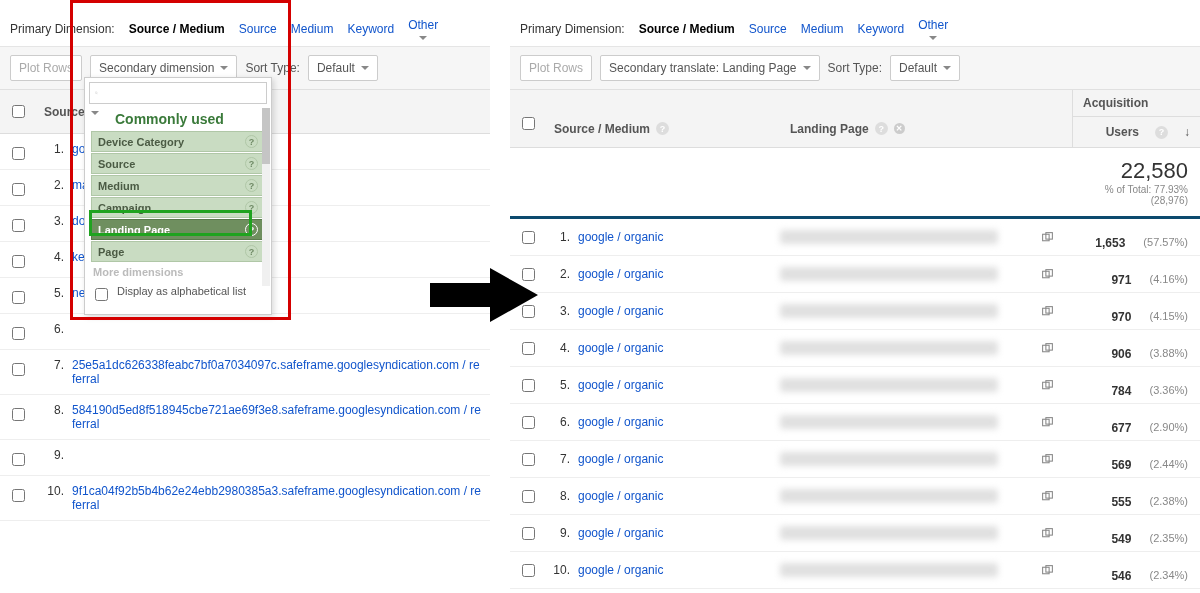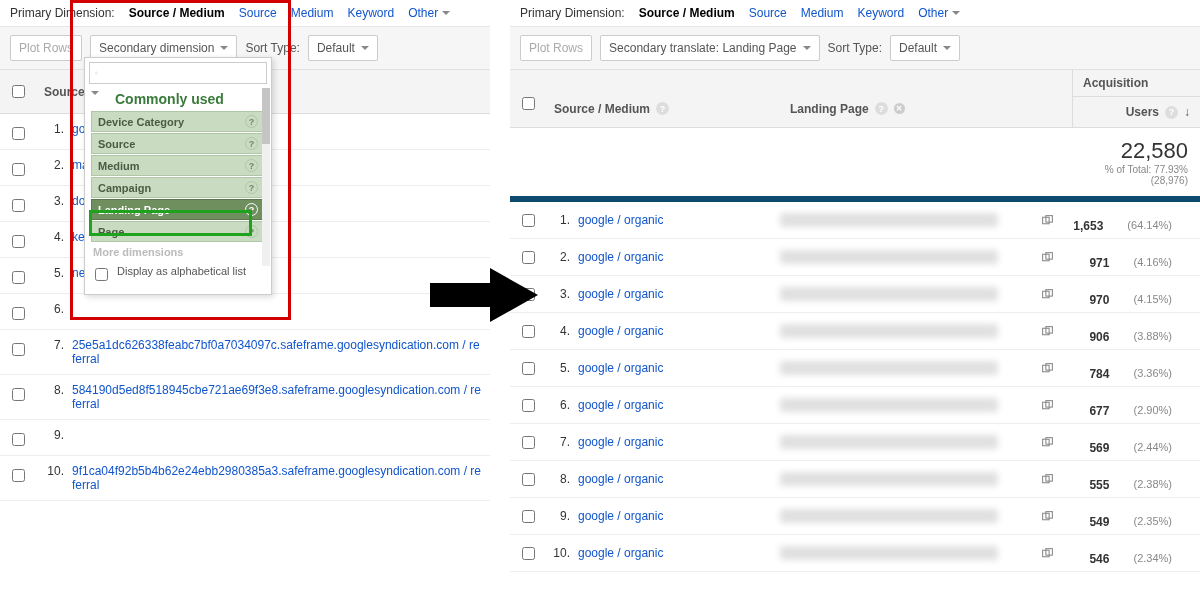--- a/index.html
+++ b/index.html
@@ -9,38 +9,38 @@
     font-size: 12px;
     color: #333;
     background: #fff;
     width: 1200px;
     height: 593px;
     overflow: hidden;
     position: relative;
   }
   .panel {
     position: absolute;
-    top: 0;
+    top: 12px;
     background: #fff;
   }
   .panel-left { left: 0; width: 490px; }
   .panel-right { left: 510px; width: 690px; }
 
   .prim-row {
     display: flex;
     align-items: center;
     gap: 14px;
     padding: 6px 10px 6px 10px;
     border-bottom: 1px solid #e5e5e5;
     font-size: 12px;
   }
   .prim-row .lbl { color:#333; }
   .prim-row .active { font-weight: bold; color:#000; }
   .prim-row .link { color:#1155cc; cursor:pointer; }
-  .prim-row .other { color:#1155cc; display:flex; align-items:center; gap:4px; }
+  .prim-row .other { color:#1155cc; display:flex; align-items:center; gap:4px;flex-direction:column; }
 
   .ctrl-row {
     display:flex; align-items:center; gap:8px;
     padding:8px 10px;
     background:#f6f6f6;
     border-bottom:1px solid #e0e0e0;
   }
   .btn-box {
     border:1px solid #ccc; background:#fff; padding:5px 8px; display:flex; align-items:center; gap:6px;
     color:#555; border-radius:2px;
@@ -125,40 +125,40 @@
   .r-thead {
     background:#f4f4f4;
     display:flex;
     border-bottom:1px solid #ddd;
   }
   .r-thead .c1 { width:36px; display:flex; justify-content:center; align-items:center; padding-top:10px;}
   .r-thead .c2 { width:236px; padding:28px 8px 8px 8px; font-weight:bold; color:#555; display:flex; align-items:center; gap:6px;}
   .r-thead .c3 { width:290px; padding:28px 8px 8px 8px; font-weight:bold; color:#555; display:flex; align-items:center; gap:6px;}
   .r-thead .c4 { flex:1; border-left:1px solid #ddd; }
   .r-thead .acq-top { padding:6px 10px; font-weight:bold; color:#555; border-bottom:1px solid #ddd; font-size:12px;}
-  .r-thead .acq-bot { padding:8px 10px; display:flex; justify-content:flex-end; align-items:center; gap:6px; font-weight:bold; color:#555;}
+  .r-thead .acq-bot { padding:8px 10px; display:flex; justify-content:flex-end; align-items:center; gap:16px; font-weight:bold; color:#555;}
 
   .r-summary {
-    display:flex; border-bottom:6px solid #0c4a6e;
+    display:flex; border-bottom:3px solid #0c4a6e;
   }
   .r-summary .s-blank { width:562px; }
   .r-summary .s-users { flex:1; text-align:right; padding:10px 12px; }
   .s-users .big { font-size:22px; color:#333; }
   .s-users .small { font-size:10px; color:#888; }
 
   .r-row {
     display:flex; align-items:center; border-bottom:1px solid #eee; padding:5px 0;
     min-height:30px;
   }
   .r-row .rc1 { width:36px; display:flex; justify-content:center;}
   .r-row .rc-num { width:24px; text-align:right; }
   .r-row .rc-sm { width:210px; padding-left:8px; color:#1155cc; }
   .r-row .rc-lp { width:256px; position:relative; }
   .r-row .rc-ext { width:22px; color:#888; display:flex; justify-content:center;}
-  .r-row .rc-users { flex:1; text-align:right; padding-right:28px; display:flex; justify-content:flex-end; gap:24px;margin-top:12px;}
+  .r-row .rc-users { flex:1; text-align:right; padding-right:12px; display:flex; justify-content:flex-end; gap:18px;margin-top:12px;}
   .rc-users .val { font-weight:bold; color:#333;}
   .rc-users .pct { color:#888; font-size:11px;}
   .blur {
     height:14px; background:#e0e0e0; border-radius:3px;
     filter: blur(3px);
     width:85%;
   }
   .ext-icon {
     width:13px;height:13px;display:inline-block;
   }
@@ -391,21 +391,21 @@
           <div class="blur"></div>
         </div>
         <div class="rc-ext">
           <svg class="ext-icon" viewBox="0 0 16 16">
             <rect x="2" y="4" width="8" height="8" fill="none" stroke="#888" stroke-width="1.3"></rect>
             <rect x="6" y="2" width="8" height="8" fill="none" stroke="#888" stroke-width="1.3"></rect>
           </svg>
         </div>
         <div class="rc-users">
           <span class="val">1,653</span>
-          <span class="pct">(64.14%)</span>
+          <span class="pct">(57.57%)</span>
         </div>
       </div>
       <div class="r-row">
         <div class="rc1">
           <input type="checkbox" style="">
         </div>
         <div class="rc-num">2.</div>
         <div class="rc-sm">google / organic</div>
         <div class="rc-lp">
           <div class="blur"></div>

